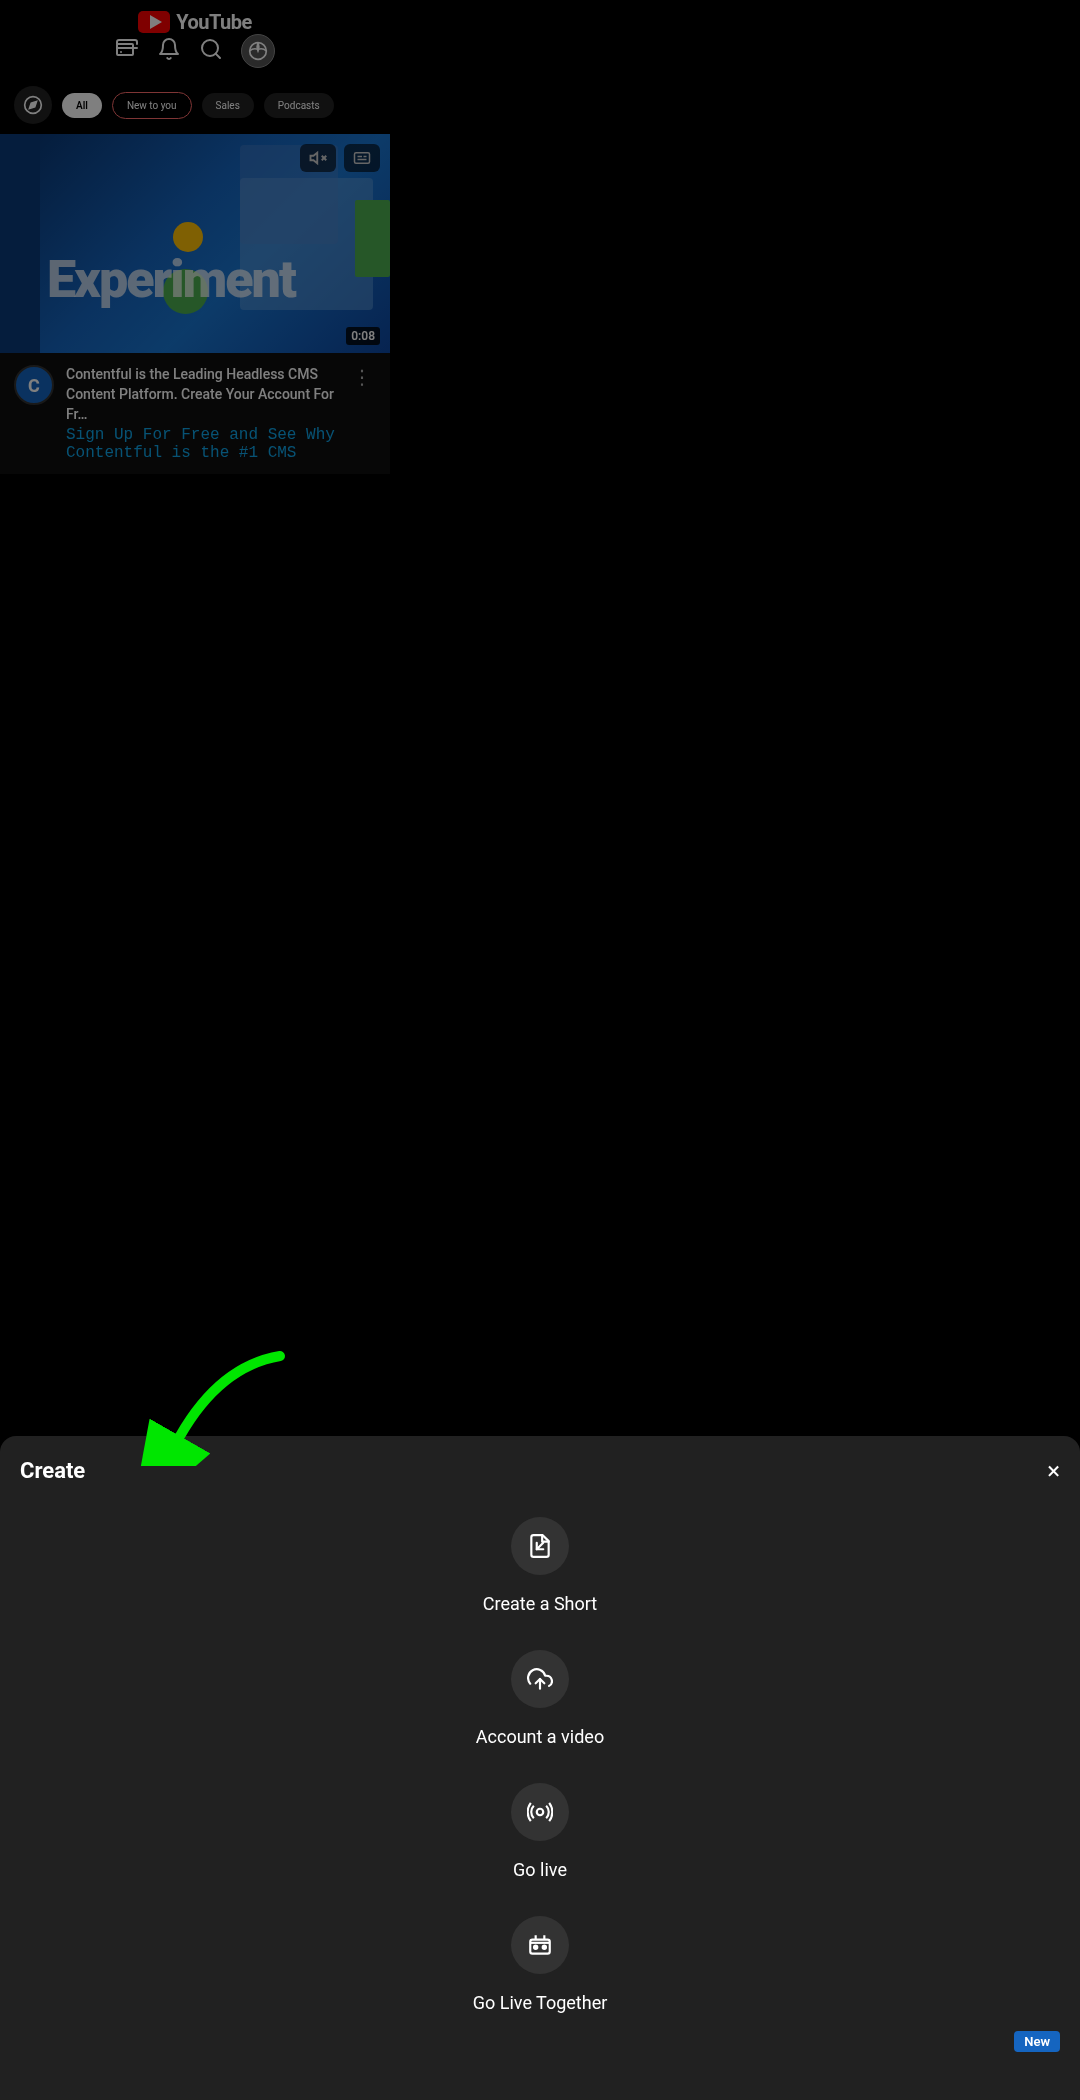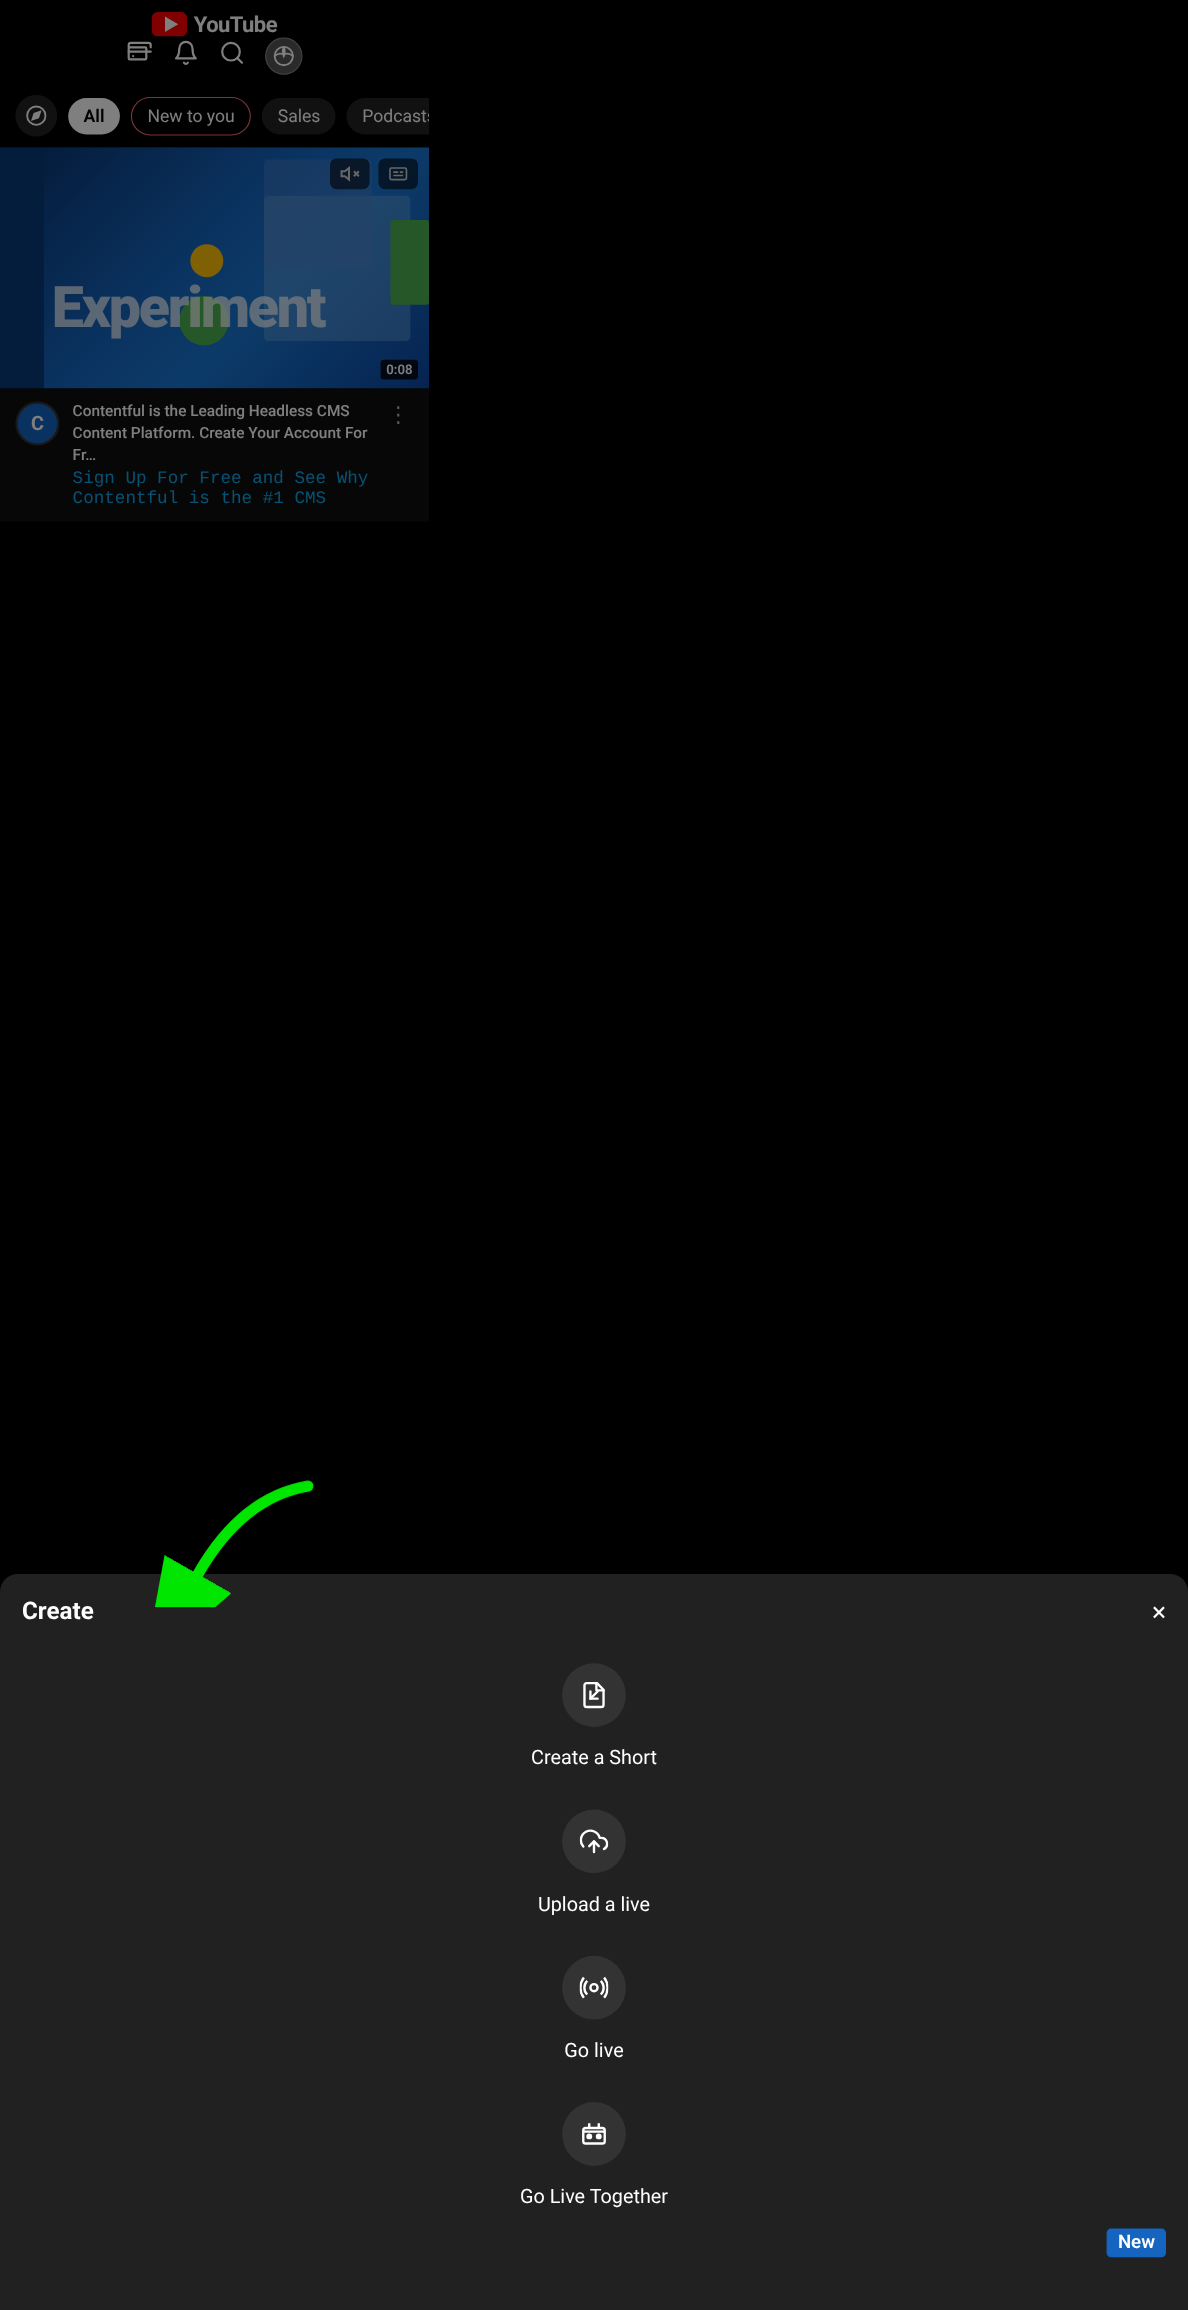--- a/index.html
+++ b/index.html
@@ -98,21 +98,21 @@
       overflow-x: auto;
     }
 
     .filter-bar::-webkit-scrollbar {
       display: none;
     }
 
     .filter-chip {
       border-radius: 20px;
       padding: 7px 14px;
-      font-size: 16px;
+      font-size: 10px;
       white-space: nowrap;
       cursor: pointer;
       flex-shrink: 0;
     }
 
     .filter-chip.explore {
       background: #222;
       border: none;
       width: 38px;
       height: 38px;
@@ -371,21 +371,21 @@
     .sheet-item-label {
       font-size: 18px;
       color: #fff;
       font-weight: 400;
     }
 
     .sheet-item-badge {
       margin-left: auto;
       background: #1565c0;
       color: #fff;
-      font-size: 17px;
+      font-size: 13px;
       font-weight: 600;
       padding: 3px 10px;
       border-radius: 4px;
     }
   </style>
 </head>
 <body>
 
 <div class="header">
   <div class="header-left">
@@ -516,21 +516,21 @@
   </div>
 
   <div class="sheet-item">
     <div class="sheet-item-icon">
       <svg width="26" height="26" viewBox="0 0 24 24" fill="none" stroke="white" stroke-width="2" stroke-linecap="round" stroke-linejoin="round">
         <polyline points="16 16 12 12 8 16"></polyline>
         <line x1="12" y1="12" x2="12" y2="21"></line>
         <path d="M20.39 18.39A5 5 0 0 0 18 9h-1.26A8 8 0 1 0 3 16.3"></path>
       </svg>
     </div>
-    <span class="sheet-item-label">Upload a live</span>
+    <span class="sheet-item-label">Account a video</span>
   </div>
 
   <div class="sheet-item">
     <div class="sheet-item-icon">
       <svg width="26" height="26" viewBox="0 0 24 24" fill="none" stroke="white" stroke-width="2">
         <circle cx="12" cy="12" r="3"></circle>
         <path d="M6.3 6.3a8 8 0 0 0 0 11.4"></path>
         <path d="M17.7 6.3a8 8 0 0 1 0 11.4"></path>
         <path d="M3.5 3.5a14 14 0 0 0 0 17"></path>
         <path d="M20.5 3.5a14 14 0 0 1 0 17"></path>

